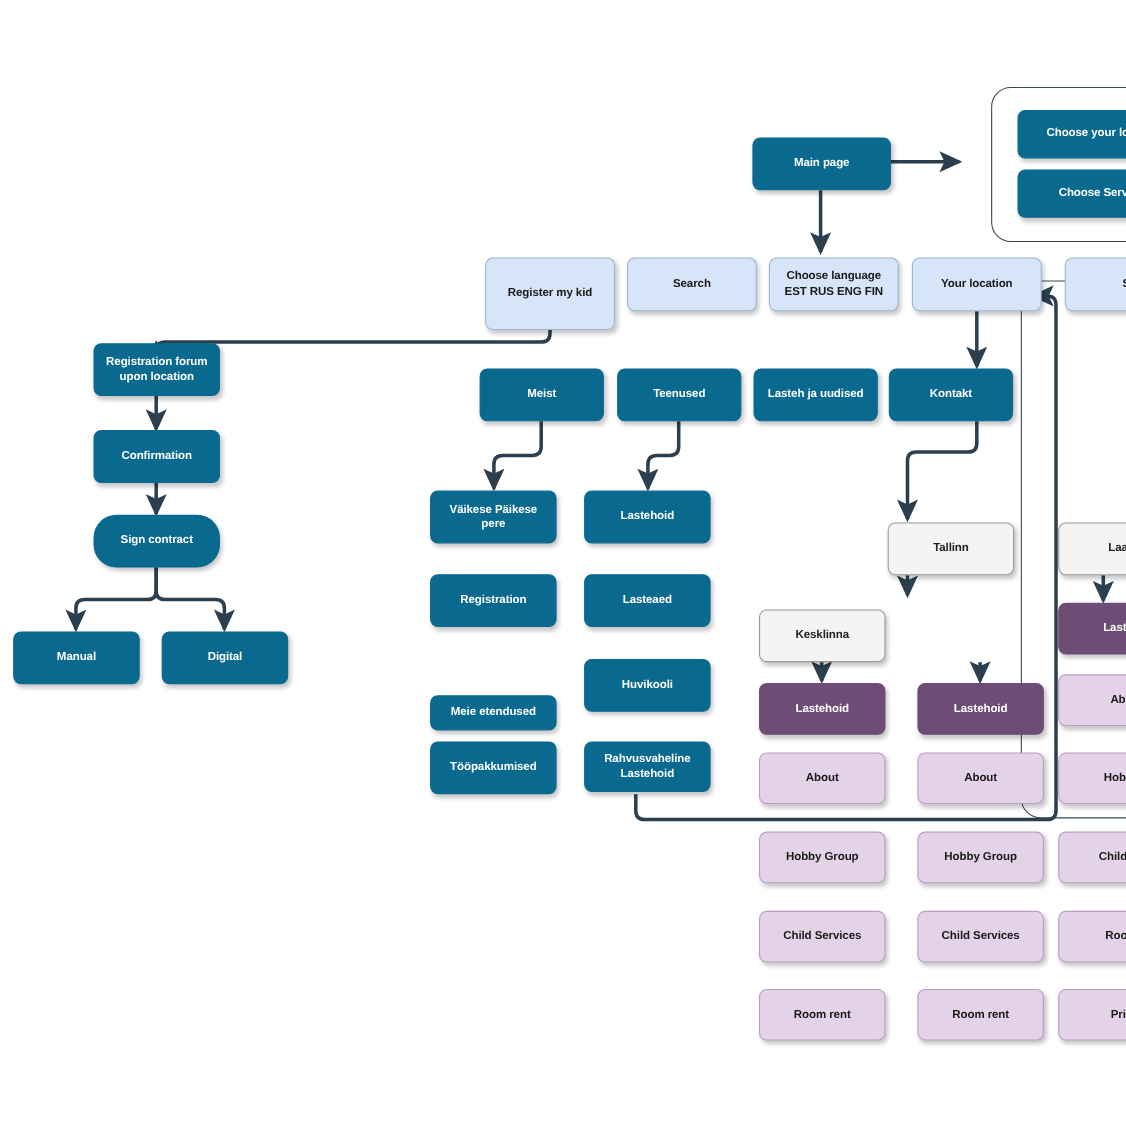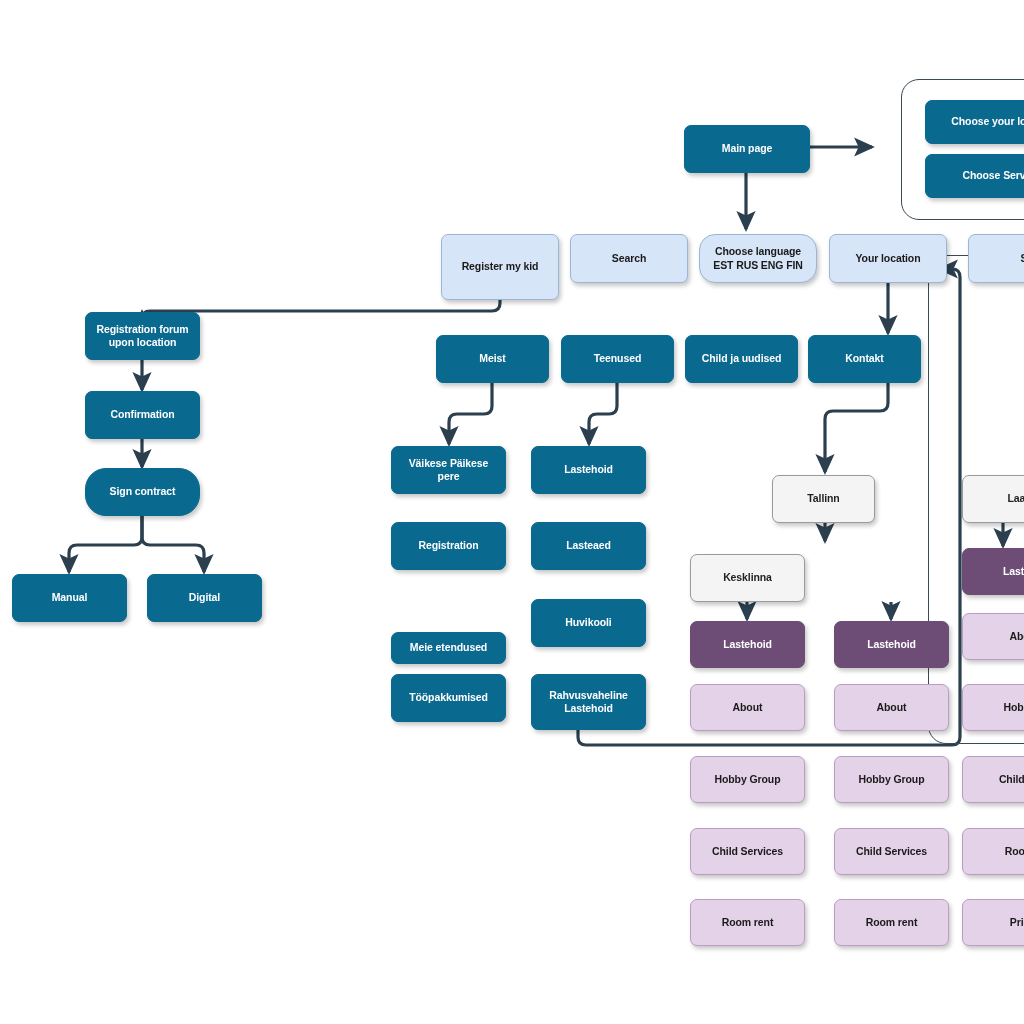--- a/index.html
+++ b/index.html
@@ -105,21 +105,21 @@
   <div class="node n-teal" style="left:925px;top:154px;width:158px;height:44px;">
       <span>Choose Services</span>
     </div>
 
   <div class="node n-lblue" style="left:441px;top:234px;width:118px;height:66px;">
       <span>Register my kid</span>
     </div>
   <div class="node n-lblue" style="left:570px;top:234px;width:118px;height:49px;">
       <span>Search</span>
     </div>
-  <div class="node n-lblue two-line" style="left:699px;top:234px;width:118px;height:49px;border-radius:16px;"><span class="two-line">Choose language
+  <div class="node n-lblue two-line" style="left:699px;top:234px;width:118px;height:49px;"><span class="two-line">Choose language
 EST  RUS  ENG  FIN</span></div>
   <div class="node n-lblue" style="left:829px;top:234px;width:118px;height:49px;align-items:center;">
       <span>Your location</span>
     </div>
   <div class="node n-lblue" style="left:968px;top:234px;width:118px;height:49px;">
       <span>Sh</span>
     </div>
 
   <div class="node n-teal two-line" style="left:85px;top:312px;width:115px;height:48px;"><span class="two-line">Registration forum
 upon location</span></div>
@@ -136,21 +136,21 @@
       <span>Digital</span>
     </div>
 
   <div class="node n-teal" style="left:436px;top:335px;width:113px;height:48px;">
       <span>Meist</span>
     </div>
   <div class="node n-teal" style="left:561px;top:335px;width:113px;height:48px;">
       <span>Teenused</span>
     </div>
   <div class="node n-teal" style="left:685px;top:335px;width:113px;height:48px;">
-      <span>Child ja uudised</span>
+      <span>Lasteh ja uudised</span>
     </div>
   <div class="node n-teal" style="left:808px;top:335px;width:113px;height:48px;">
       <span>Kontakt</span>
     </div>
 
   <div class="node n-teal" style="left:391px;top:446px;width:115px;height:48px;">
       <span>Väikese Päikese pere</span>
     </div>
   <div class="node n-teal" style="left:391px;top:522px;width:115px;height:48px;">
       <span>Registration</span>
@@ -164,25 +164,25 @@
 
   <div class="node n-teal" style="left:531px;top:446px;width:115px;height:48px;">
       <span>Lastehoid</span>
     </div>
   <div class="node n-teal" style="left:531px;top:522px;width:115px;height:48px;">
       <span>Lasteaed</span>
     </div>
   <div class="node n-teal" style="left:531px;top:599px;width:115px;height:48px;">
       <span>Huvikooli</span>
     </div>
-  <div class="node n-teal" style="left:531px;top:674px;width:115px;height:56px;">
+  <div class="node n-teal" style="left:531px;top:674px;width:115px;height:46px;">
       <span>Rahvusvaheline Lastehoid</span>
     </div>
 
-  <div class="node n-white" style="left:772px;top:475px;width:103px;height:48px;">
+  <div class="node n-white" style="left:807px;top:475px;width:115px;height:48px;">
       <span>Tallinn</span>
     </div>
   <div class="node n-white" style="left:690px;top:554px;width:115px;height:48px;">
       <span>Kesklinna</span>
     </div>
   <div class="node n-white" style="left:962px;top:475px;width:115px;height:48px;">
       <span>Laag</span>
     </div>
 
   <div class="node n-purple" style="left:690px;top:621px;width:115px;height:47px;">

